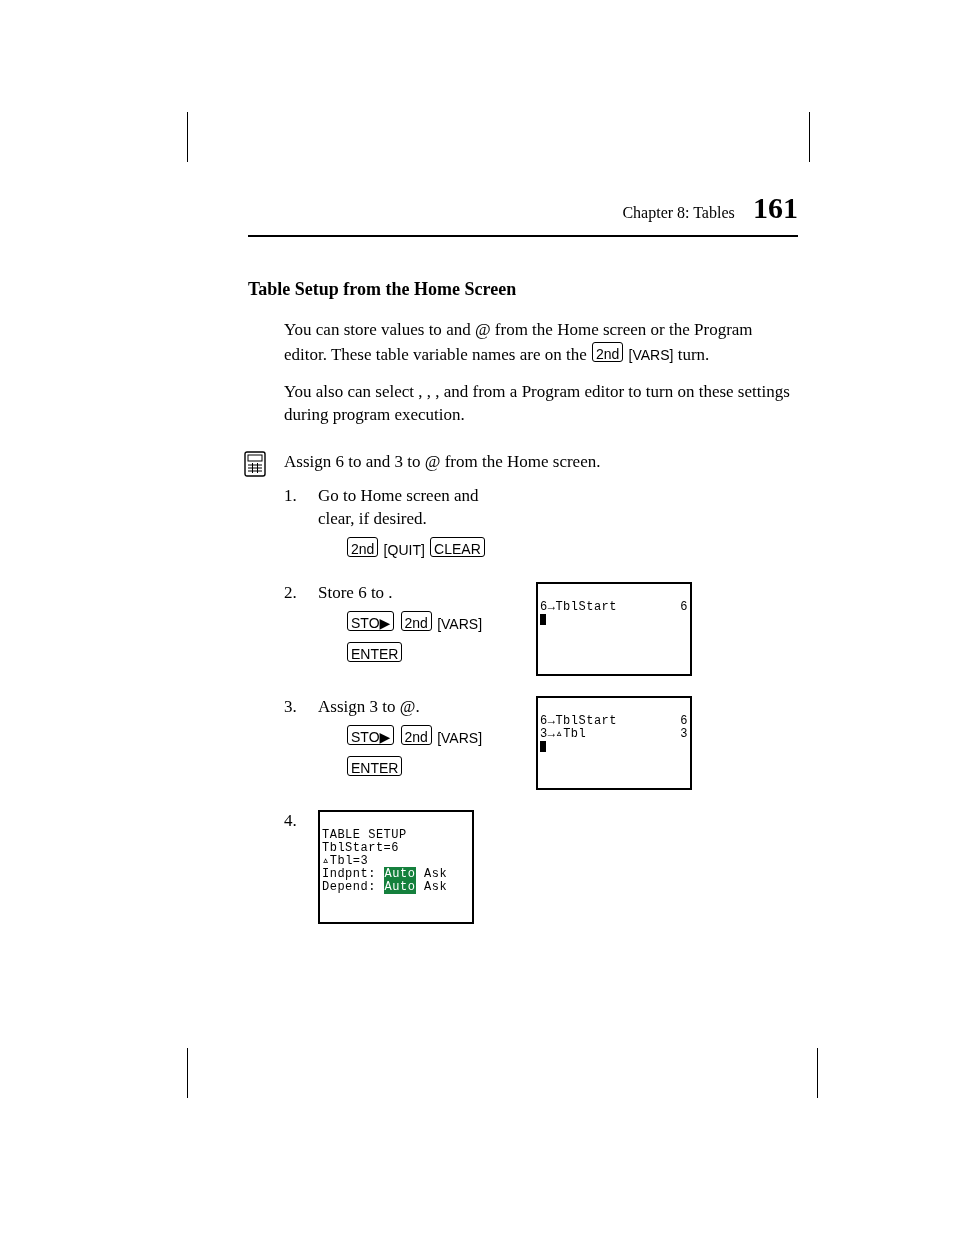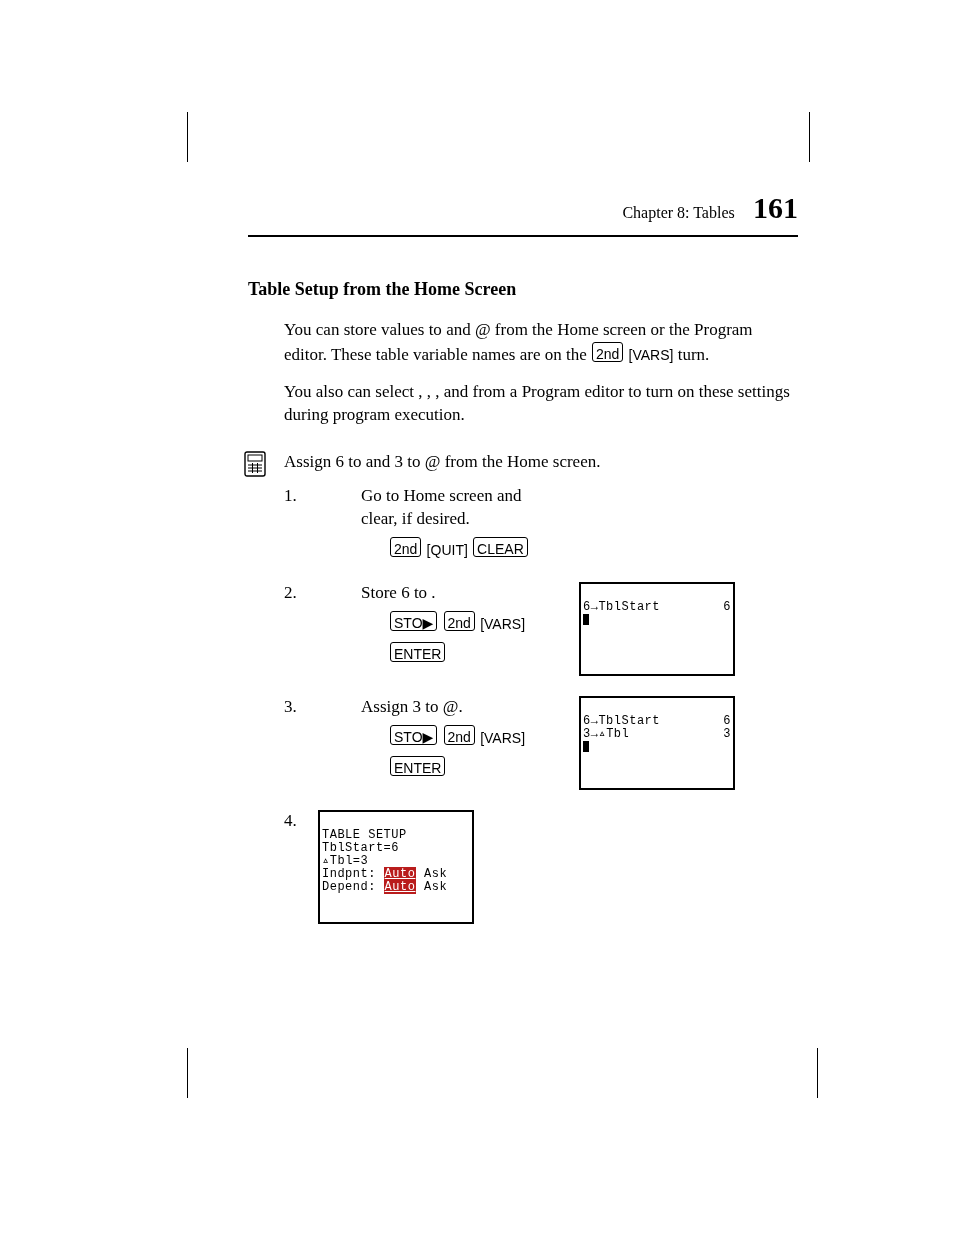--- a/index.html
+++ b/index.html
@@ -80,21 +80,20 @@
     display:flex;
     align-items:flex-start;
     margin-bottom:20px;
   }
   ol.steps .num{
     width:34px;flex:0 0 34px;
   }
   ol.steps .txt{
     width:200px;flex:0 0 200px;
     padding-right:18px;
-    margin-left:43px;
   }
   ol.steps .txt .keyline{margin-top:6px;margin-left:28px;}
   ol.steps .shot{
     flex:0 0 auto;
   }
 
   
   .lcd{
     font-family:"Courier New",monospace;
     font-size:12px;
@@ -103,21 +102,21 @@
     border:2px solid #000;
     width:148px;
     padding:17px 2px;
     position:relative;
     background:#fff;
   }
   .lcd .cursor{
     display:inline-block;width:6px;height:11px;background:#000;vertical-align:-1px;
   }
   .lcd .rt{position:absolute;right:2px;}
-  .lcd .inv{background:#b91c1c;color:#fff;padding:0 1px;text-decoration:underline;}
+  .lcd .inv{background:#15803d;color:#fff;padding:0 1px;}
   .lcd.h56{height:56px;}
   .lcd.h76{height:76px;}
 </style>
 </head>
 <body>
 
 <div class="crop tl"></div>
 <div class="crop tr"></div>
 <div class="crop bl"></div>
 <div class="crop br"></div>

